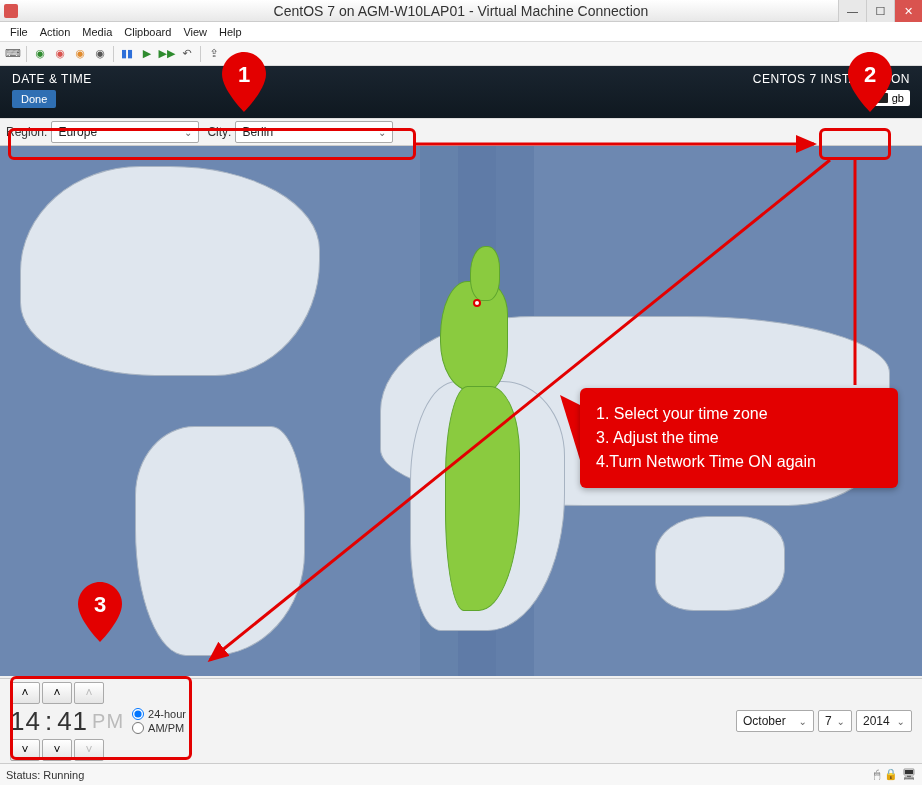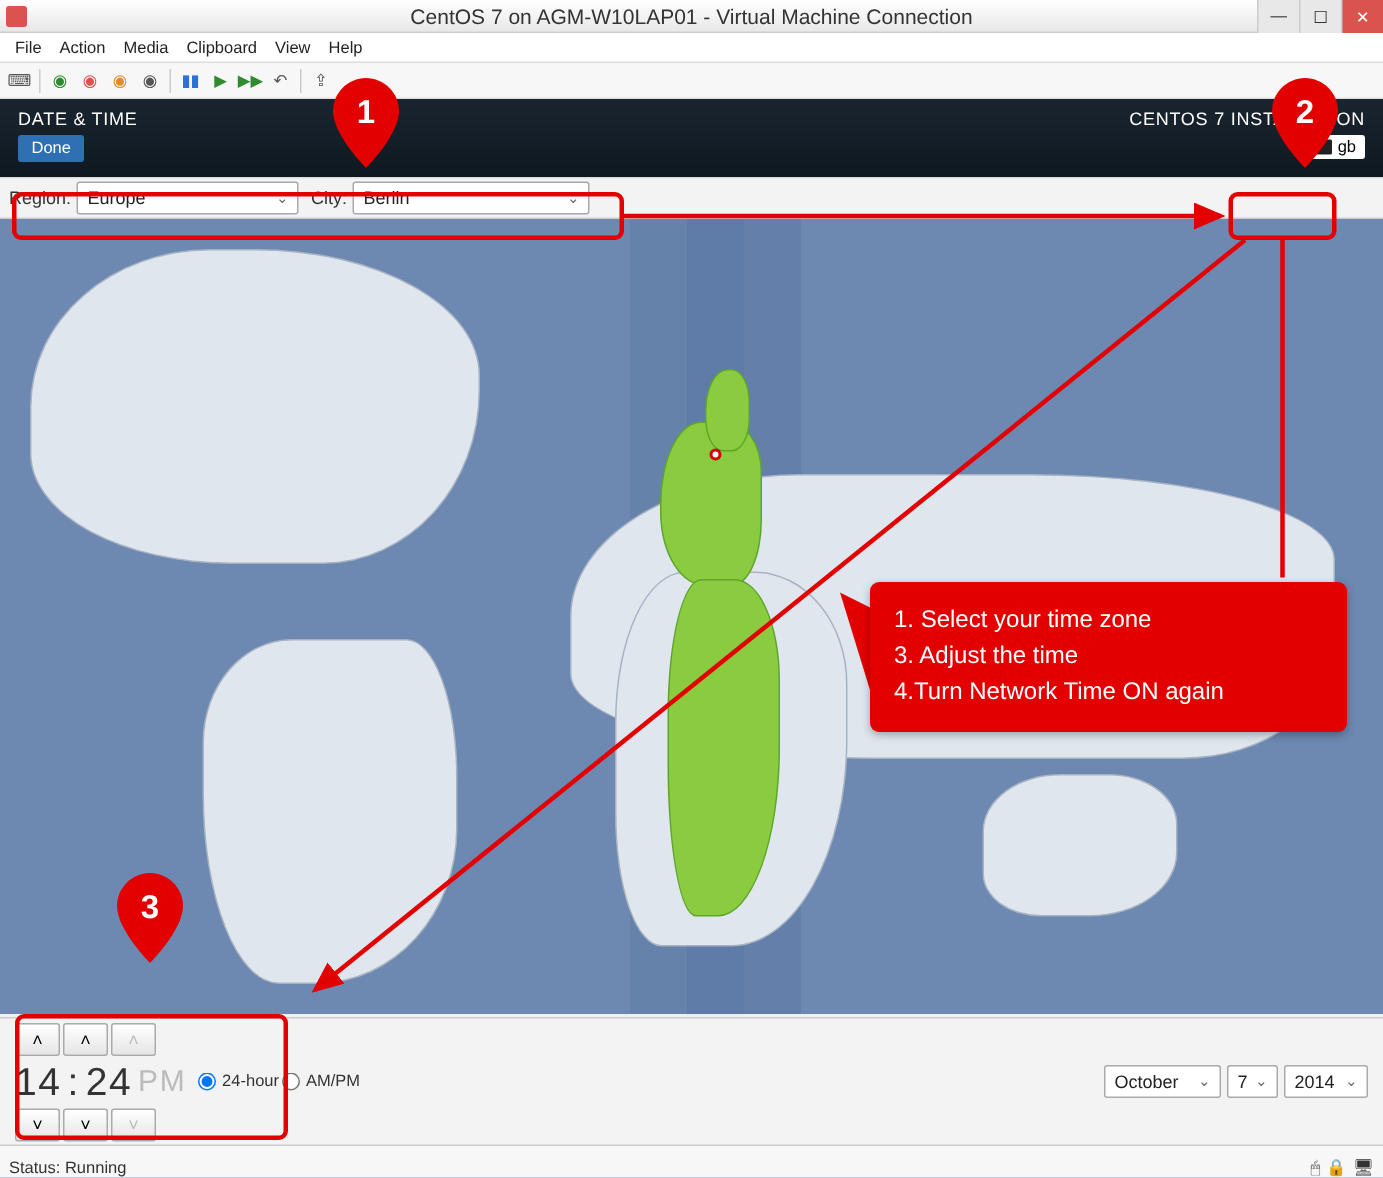--- a/index.html
+++ b/index.html
@@ -50,30 +50,30 @@
 .city-dot { position: absolute; width: 8px; height: 8px; background: #fff; border: 2px solid #d00; border-radius: 50%; }
 
 .bottombar { position: absolute; left: 0; bottom: 22px; height: 85px; width: 100%; background: #f3f3f3; border-top: 1px solid #ccc; display: flex; align-items: center; padding: 6px 10px; justify-content: space-between; }
 .time-editor { display: flex; align-items: center; gap: 8px; }
 .spin-col { display: flex; flex-direction: column; gap: 2px; }
 .spin-grid { display: flex; gap: 2px; }
 .sbtn { width: 30px; height: 22px; background: linear-gradient(#fff,#e5e5e5); border: 1px solid #aaa; border-radius: 2px; display: flex; align-items: center; justify-content: center; font-size: 12px; }
 .sbtn.disabled { color: #bbb; }
 .time-display { font-size: 26px; color: #333; letter-spacing: 1px; display: flex; align-items: center; gap: 4px; }
 .time-display .ampm-off { color: #bbb; font-size: 20px; }
-.tf-radios { font-size: 11px; color: #333; display: flex; flex-direction: row; gap: 2px; }
+.tf-radios { font-size: 11px; color: #333; display: flex; flex-direction: column; gap: 2px; }
 .tf-radios label { display: flex; align-items: center; gap: 4px; }
 .tf-radios input { margin: 0; width: 12px; height: 12px; }
 .date-pick { display: flex; gap: 4px; }
 .date-pick .combo { margin-right: 0; }
 .mon { width: 78px; }
 .day { width: 34px; }
 .year { width: 56px; }
 
-.statusbar { position: absolute; left: 0; bottom: 0; height: 22px; width: 100%; background: #f7f7f7; border-top: 1px solid #ccc; display: flex; align-items: flex-end; padding: 0 6px; font-size: 11px; color: #333; justify-content: space-between; }
+.statusbar { position: absolute; left: 0; bottom: 0; height: 22px; width: 100%; background: #f7f7f7; border-top: 1px solid #ccc; display: flex; align-items: center; padding: 0 6px; font-size: 11px; color: #333; justify-content: space-between; }
 .status-icons { display: flex; gap: 4px; align-items: center; }
 
 .anno-box { position: absolute; border: 3px solid #e30000; border-radius: 6px; pointer-events: none; }
 .anno-pin { position: absolute; width: 44px; height: 60px; pointer-events: none; }
 .anno-pin svg { width: 100%; height: 100%; }
 .anno-pin .pn { position: absolute; top: 10px; left: 0; width: 100%; text-align: center; color: #fff; font-size: 22px; font-weight: bold; }
 .callout { position: absolute; background: #e30000; color: #fff; border-radius: 6px; padding: 14px 16px; font-size: 16px; line-height: 1.5; box-shadow: 0 2px 6px rgba(0,0,0,0.3); }
 .anno-line { position: absolute; pointer-events: none; }
 </style>
 </head>
@@ -162,21 +162,21 @@
   <div class="time-editor">
     <div class="spin-col">
       <div class="spin-grid">
         <div class="sbtn">˄</div>
         <div class="sbtn">˄</div>
         <div class="sbtn disabled">˄</div>
       </div>
       <div class="time-display">
         <span>14</span>
           <span>:</span>
-          <span>24</span>
+          <span>41</span>
         <span class="ampm-off">PM</span>
       </div>
       <div class="spin-grid">
         <div class="sbtn">˅</div>
         <div class="sbtn">˅</div>
         <div class="sbtn disabled">˅</div>
       </div>
     </div>
     <div class="tf-radios">
       <label>

